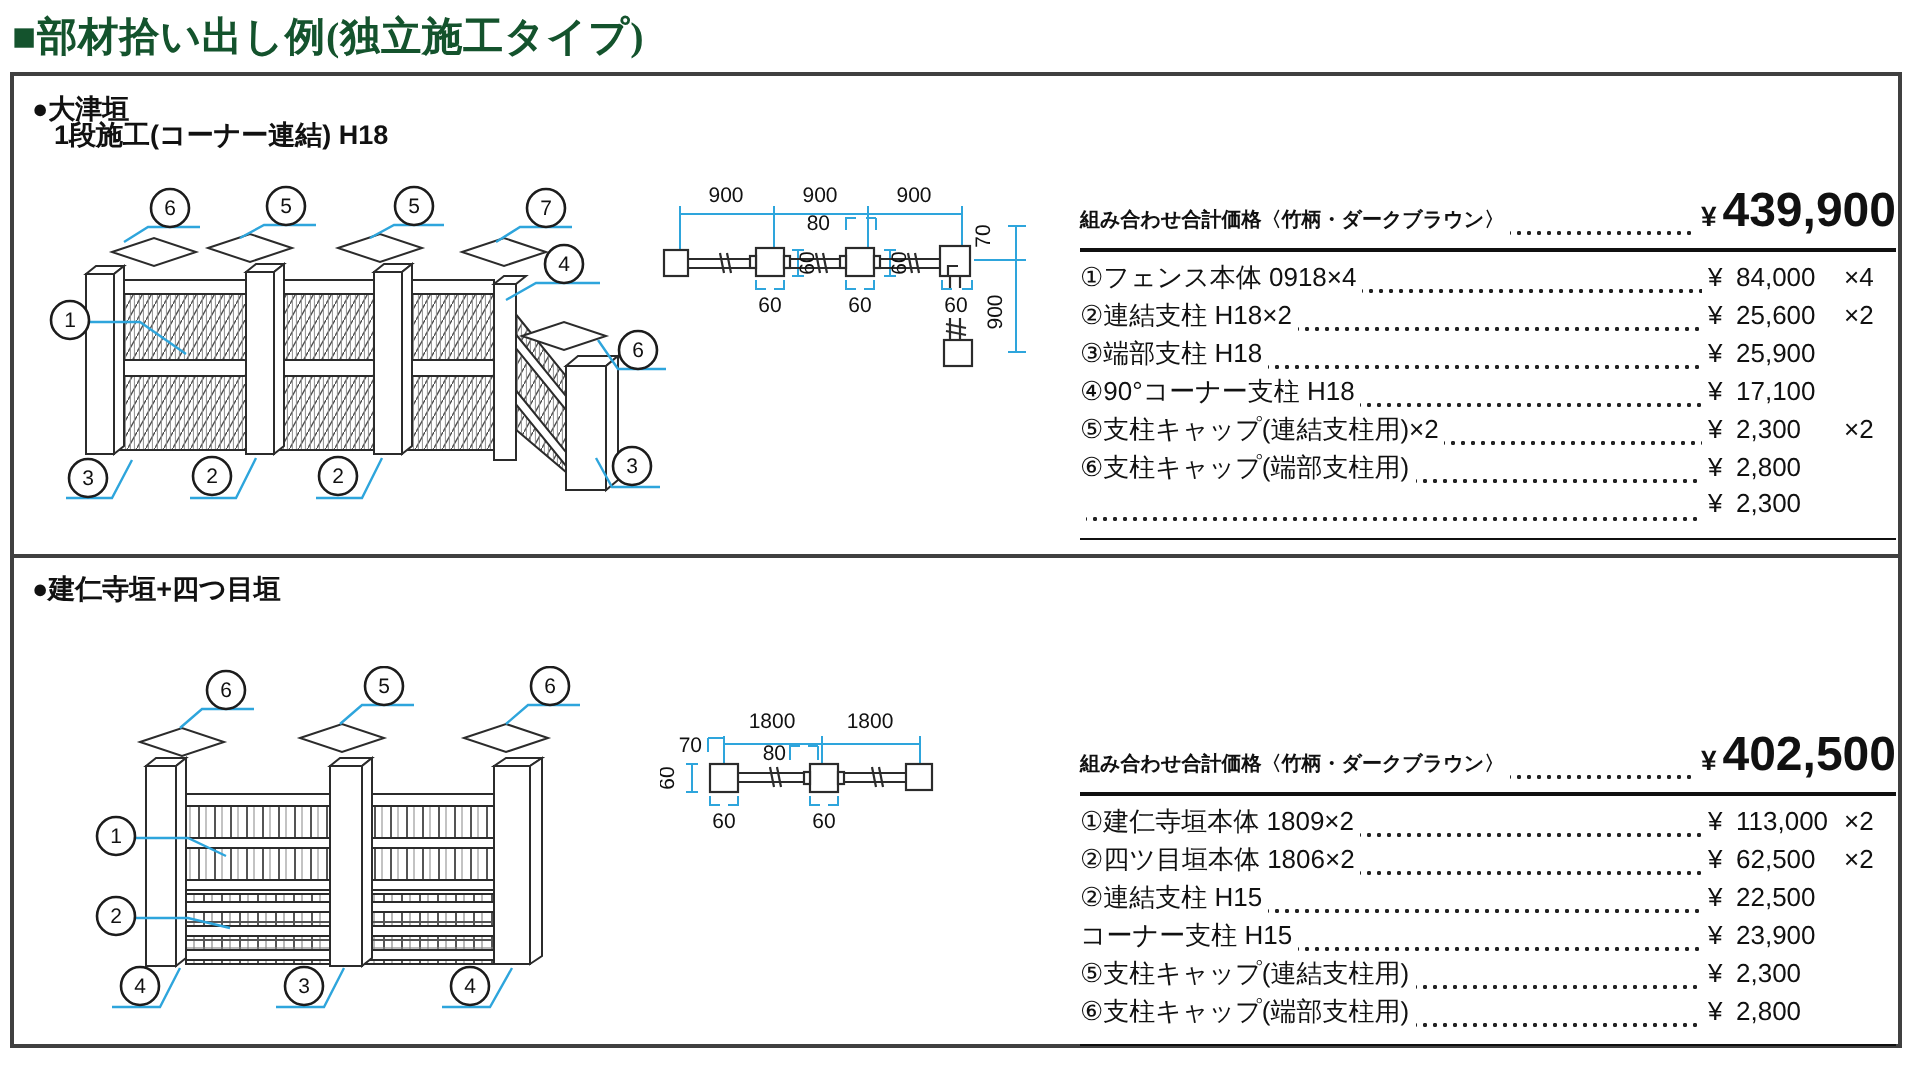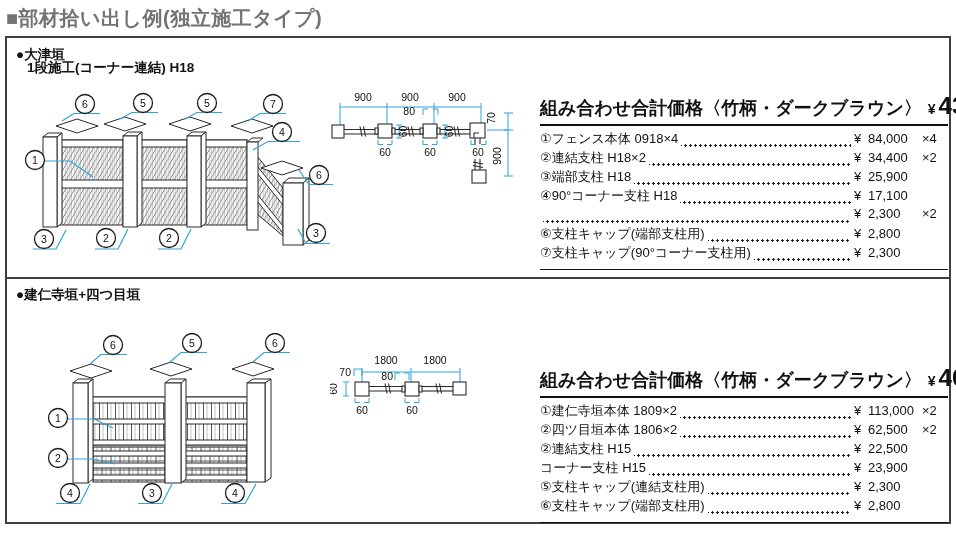--- a/index.html
+++ b/index.html
@@ -1,27 +1,27 @@
 <!DOCTYPE html>
 <html><head>
 <meta charset="utf-8">
 <style>
   html,body{margin:0;padding:0;background:#fff;}
   .page{position:relative;width:956px;height:534px;background:#fff;overflow:hidden;
         font-family:"Liberation Sans","DejaVu Sans",sans-serif;color:#111;}
-  .page-title{position:absolute;left:6px;top:5px;font-size:20px;font-weight:bold;letter-spacing:0.5px;color:#737373;}
+  .page-title{position:absolute;left:6px;top:5px;font-size:20px;font-weight:bold;letter-spacing:0.5px;color:#14532d;font-family:Liberation Serif, serif;}
   .main-box{position:absolute;left:5px;top:36px;width:942px;height:484px;border:2px solid #404040;background:#fff;}
   .divider{position:absolute;left:5px;top:277px;width:946px;height:2px;background:#404040;}
   .sec-head{position:absolute;font-size:13.5px;font-weight:bold;white-space:nowrap;}
   .sec-sub{position:absolute;font-size:13.5px;font-weight:bold;white-space:nowrap;}
   .d{position:absolute;}
   
   .ptable{position:absolute;width:408px;}
   .pt-head{display:flex;align-items:baseline;border-bottom:2.5px solid #101010;padding-bottom:4px;}
-  .pt-title{font-weight:bold;font-size:18px;white-space:nowrap;}
+  .pt-title{font-weight:bold;font-size:10px;white-space:nowrap;}
   .pt-dots{flex:1;margin:0 3px;height:14px;align-self:flex-end;
            background-image:radial-gradient(circle,#222 1px,rgba(0,0,0,0) 1.15px);
            background-size:5px 5px;background-repeat:repeat-x;background-position:2px 8px;}
   .pt-yen{font-weight:bold;font-size:14px;margin-right:3px;}
   .pt-total{font-weight:bold;font-size:24px;white-space:nowrap;}
   .pt-body{border-bottom:1.5px solid #101010;padding:4px 0 6px;}
   .pt-row{display:flex;align-items:baseline;height:19px;font-size:13px;}
   .pt-label{white-space:nowrap;}
   .pt-y{width:14px;}
   .pt-amt{width:54px;text-align:left;}
@@ -196,52 +196,52 @@
           <span class="pt-label">①フェンス本体 0918×4</span>
           <span class="pt-dots"></span>
           <span class="pt-y">¥</span>
           <span class="pt-amt">84,000</span>
           <span class="pt-qty">×4</span>
         </div>
       <div class="pt-row">
           <span class="pt-label">②連結支柱 H18×2</span>
           <span class="pt-dots"></span>
           <span class="pt-y">¥</span>
-          <span class="pt-amt">34,400</span>
+          <span class="pt-amt">25,600</span>
           <span class="pt-qty">×2</span>
         </div>
       <div class="pt-row">
           <span class="pt-label">③端部支柱 H18</span>
           <span class="pt-dots"></span>
           <span class="pt-y">¥</span>
           <span class="pt-amt">25,900</span>
           <span class="pt-qty"></span>
         </div>
       <div class="pt-row">
           <span class="pt-label">④90°コーナー支柱 H18</span>
           <span class="pt-dots"></span>
           <span class="pt-y">¥</span>
           <span class="pt-amt">17,100</span>
           <span class="pt-qty"></span>
         </div>
       <div class="pt-row">
+          <span class="pt-label">⑤支柱キャップ(連結支柱用)×2</span>
           <span class="pt-dots"></span>
           <span class="pt-y">¥</span>
           <span class="pt-amt">2,300</span>
           <span class="pt-qty">×2</span>
         </div>
       <div class="pt-row">
           <span class="pt-label">⑥支柱キャップ(端部支柱用)</span>
           <span class="pt-dots"></span>
           <span class="pt-y">¥</span>
           <span class="pt-amt">2,800</span>
           <span class="pt-qty"></span>
         </div>
       <div class="pt-row">
-          <span class="pt-label">⑦支柱キャップ(90°コーナー支柱用)</span>
           <span class="pt-dots"></span>
           <span class="pt-y">¥</span>
           <span class="pt-amt">2,300</span>
           <span class="pt-qty"></span>
         </div>
     </div>
   </div>
 
   <div class="sec-head" style="left:16px;top:286px">●建仁寺垣+四つ目垣</div>
 

